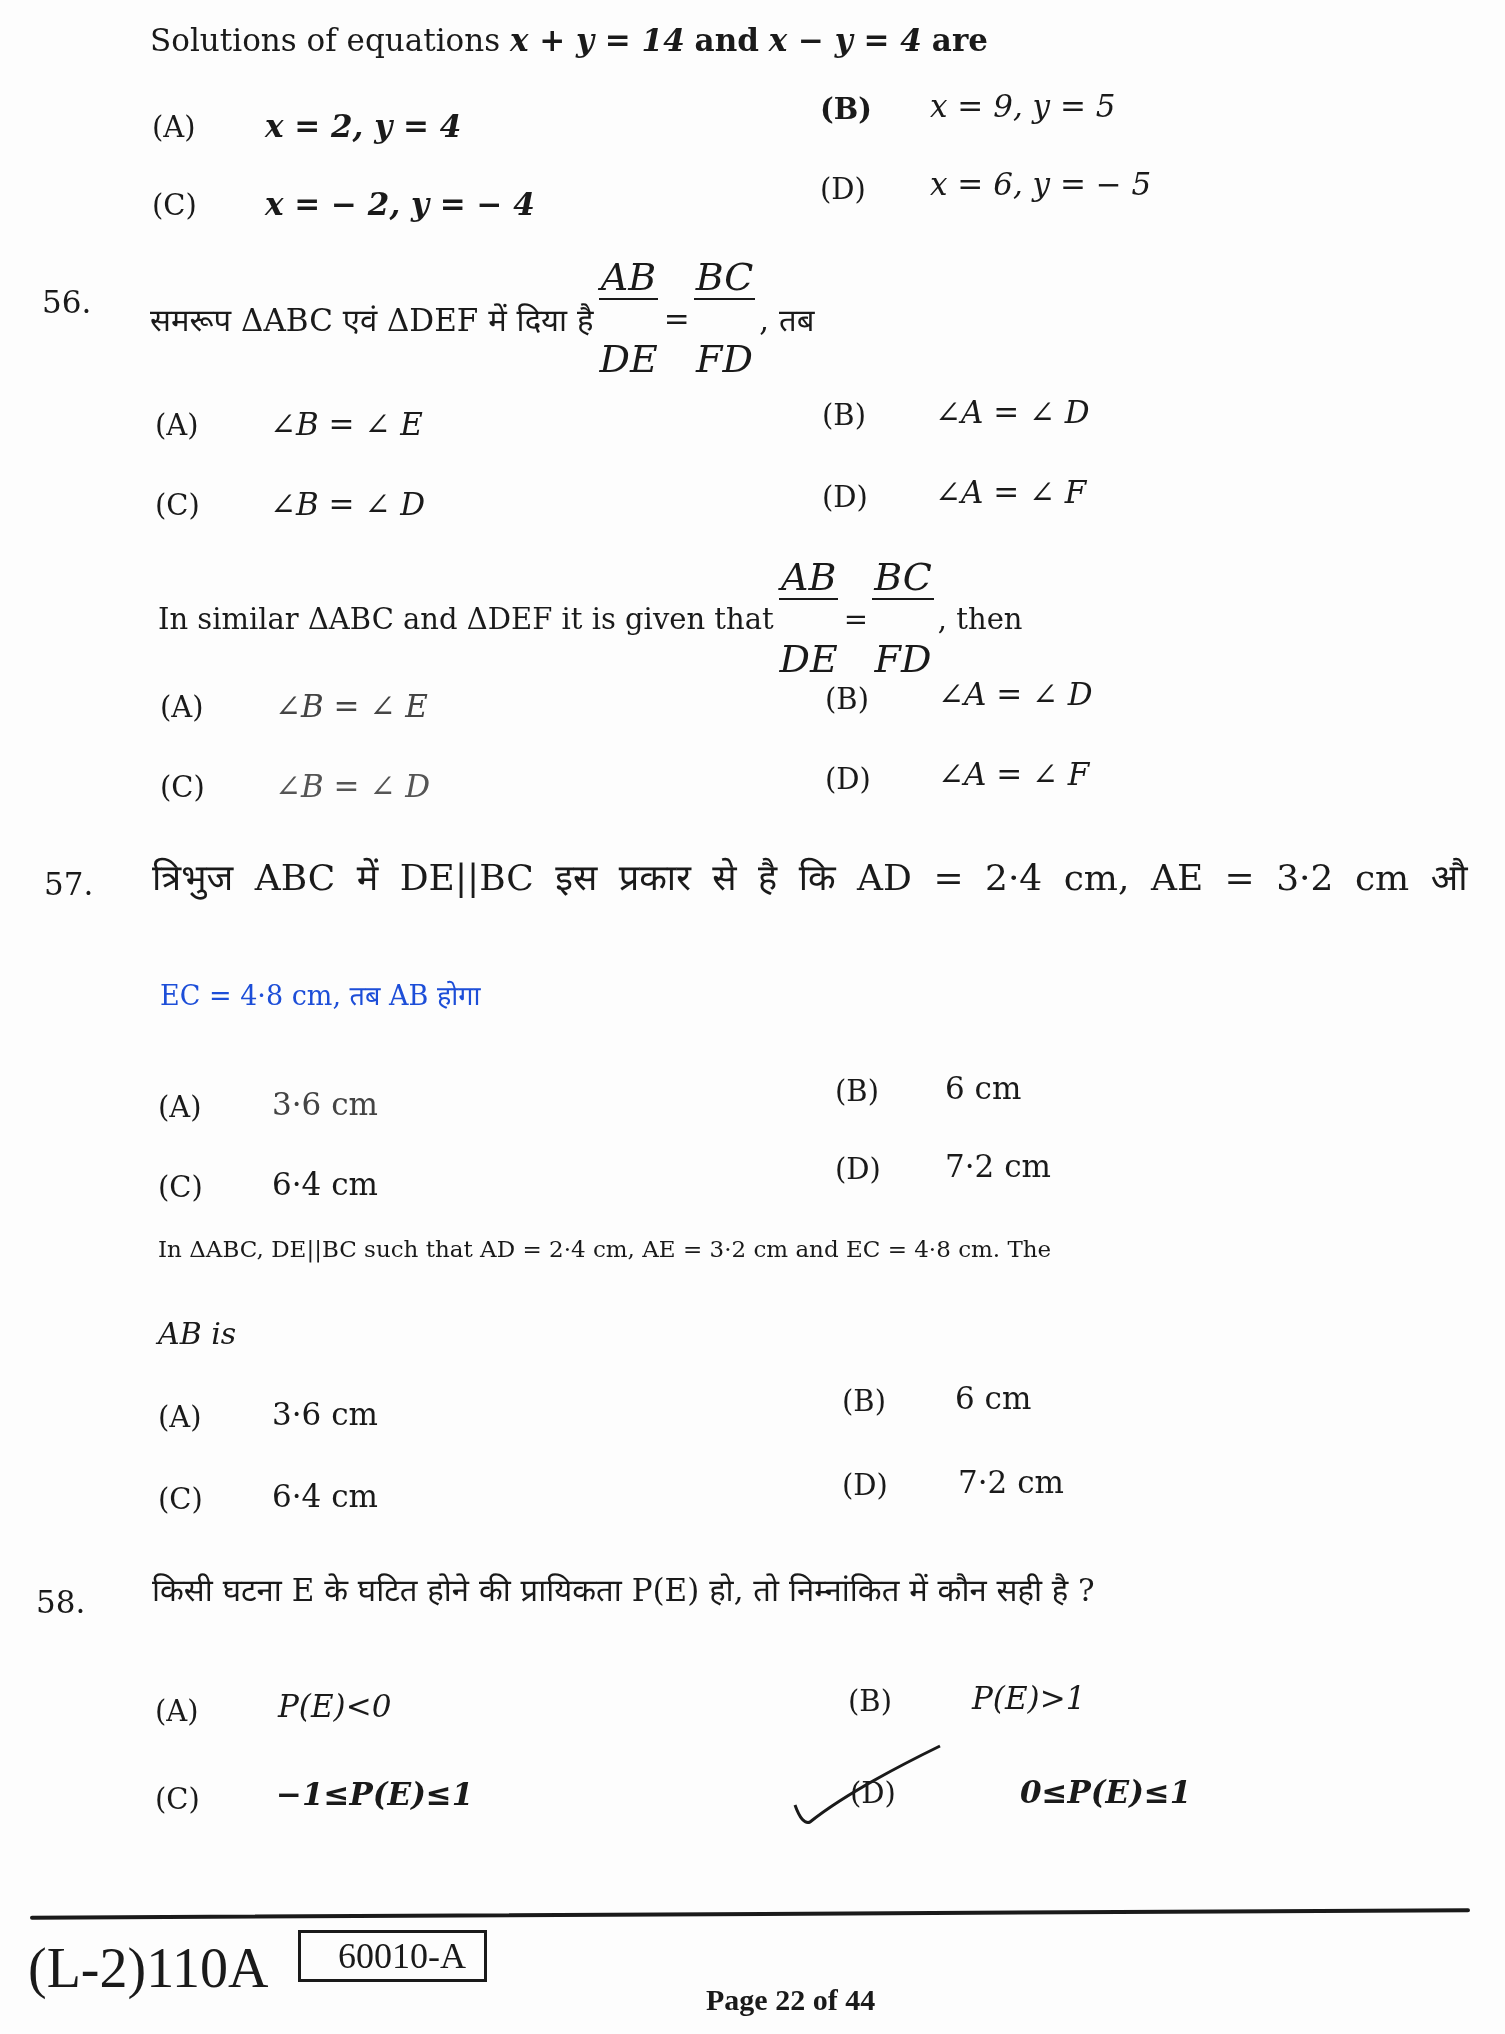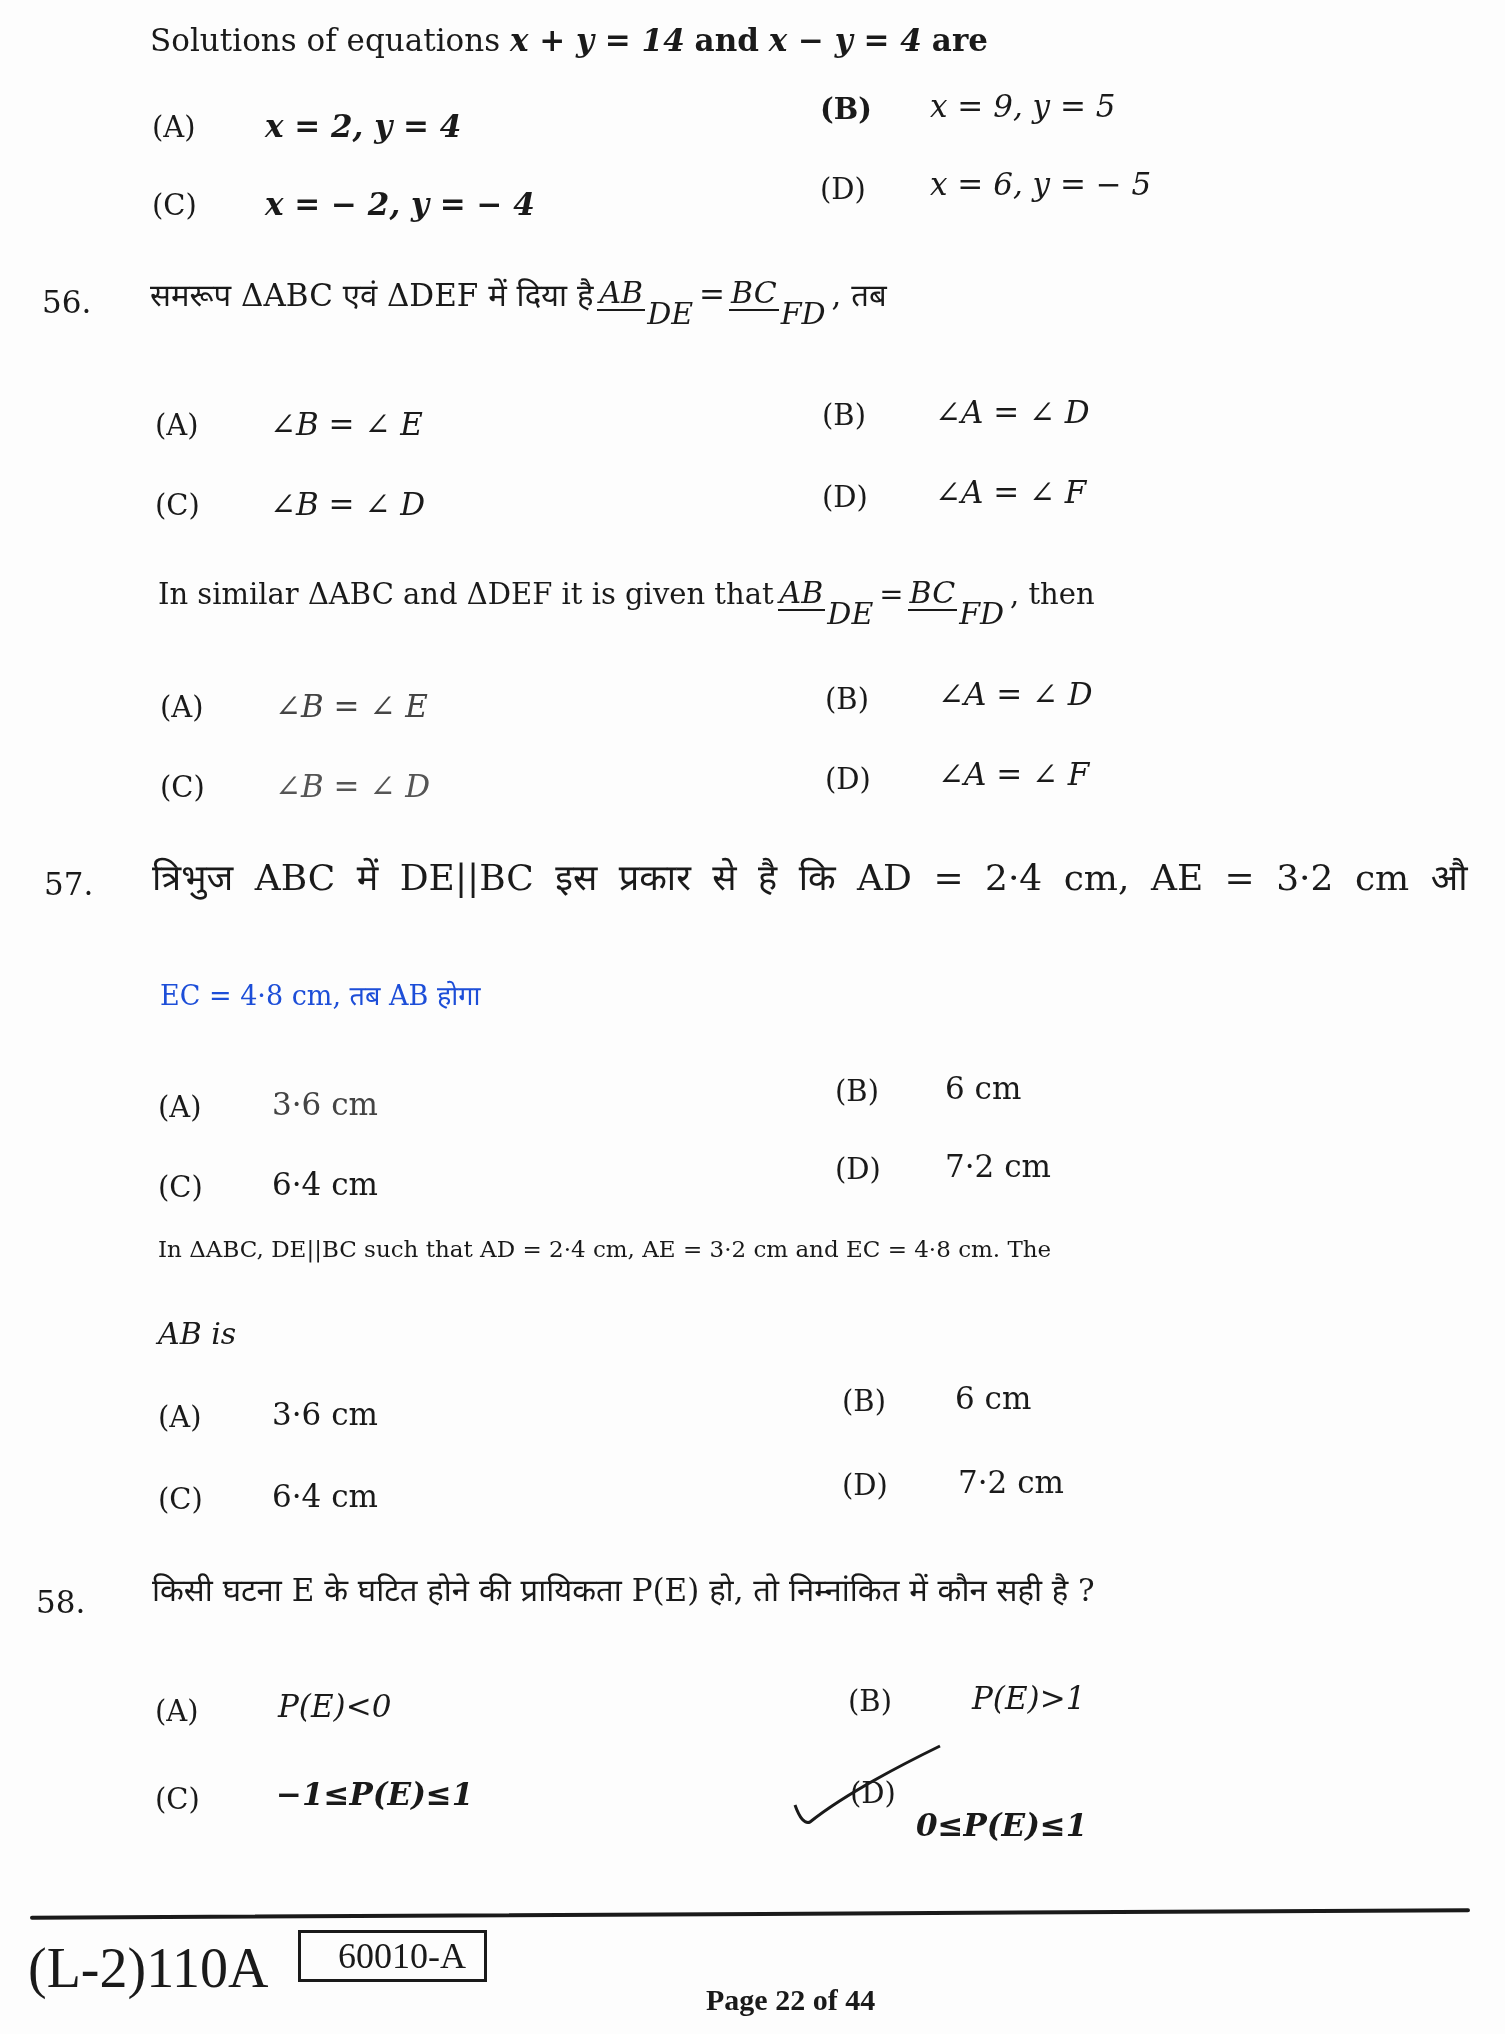--- a/index.html
+++ b/index.html
@@ -8,21 +8,21 @@
     font-family: "DejaVu Serif", "Liberation Serif", serif;
     color: #1a1a1a;
   }
   .abs { position: absolute; white-space: nowrap; }
   .stem { font-size: 31px; }
   .qnum { font-size: 31px; }
   .optlbl { font-size: 29px; }
   .optval { font-size: 31px; }
   .math { font-style: italic; }
   .bold { font-weight: bold; }
-  .frac { display: inline-flex; align-items: center; vertical-align: middle; font-style: italic; font-size: 30px; line-height: 1.05; margin: 0 4px; }
+  .frac { display: inline-flex; flex-direction: column; align-items: center; vertical-align: middle; font-style: italic; font-size: 38px; line-height: 1.05; margin: 0 4px; }
   .frac .num { border-bottom: 2px solid #1a1a1a; padding: 0 2px; }
   .frac .den { padding: 0 2px; margin-top: 40px; }
   .footer-rule { position: absolute; left: 30px; top: 1912px; width: 1440px; height: 4px; background: #1a1a1a; border-radius: 2px; transform: rotate(-0.3deg); }
   .code-box { border: 3px solid #1a1a1a; padding: 2px 18px; font-size: 36px; font-family: "Liberation Serif", serif; }
   .tick { position: absolute; }
 </style>
 </head>
 <body>
 
 <div class="abs stem" style="left:150px; top:22px; font-size:31px;">
@@ -111,21 +111,21 @@
 
 <div class="abs qnum" style="left:36px; top:1584px;">58.</div>
 <div class="abs stem" style="left:152px; top:1568px; font-size:31px;">किसी घटना E के घटित होने की प्रायिकता P(E) हो, तो निम्नांकित में कौन सही है ?</div>
 <div class="abs optlbl" style="left:155px; top:1694px;">(A)</div>
 <div class="abs optval math" style="left:278px; top:1688px;">P(E)&lt;0</div>
 <div class="abs optlbl" style="left:848px; top:1684px;">(B)</div>
 <div class="abs optval math" style="left:972px; top:1680px;">P(E)&gt;1</div>
 <div class="abs optlbl" style="left:155px; top:1782px;">(C)</div>
 <div class="abs optval math bold" style="left:276px; top:1776px;">−1≤P(E)≤1</div>
 <div class="abs optlbl" style="left:850px; top:1776px;">(D)</div>
-<div class="abs optval math bold" style="left:916px; top:1774px;margin-top:33px;">0≤P(E)≤1</div>
+<div class="abs optval math bold" style="left:1020px; top:1774px;">0≤P(E)≤1</div>
 <svg class="tick" style="left:790px; top:1740px;" width="160" height="100">
   <path d="M5 65 Q 12 85 20 82 Q 60 50 150 6" stroke="#1a1a1a" stroke-width="3" fill="none"></path>
 </svg>
 
 <div class="footer-rule"></div>
 <div class="abs" style="left:28px; top:1936px; font-size:56px; font-family:'Liberation Serif', serif;text-align:right;">(L-2)110A</div>
 <div class="abs code-box" style="left:298px; top:1930px;padding-left:37px;">60010-A</div>
 <div class="abs" style="left:706px; top:1940px; font-size:30px; font-family:'Liberation Serif', serif; font-weight:bold;margin-top:43px;">Page 22 of 44</div>
 
 </body></html>

